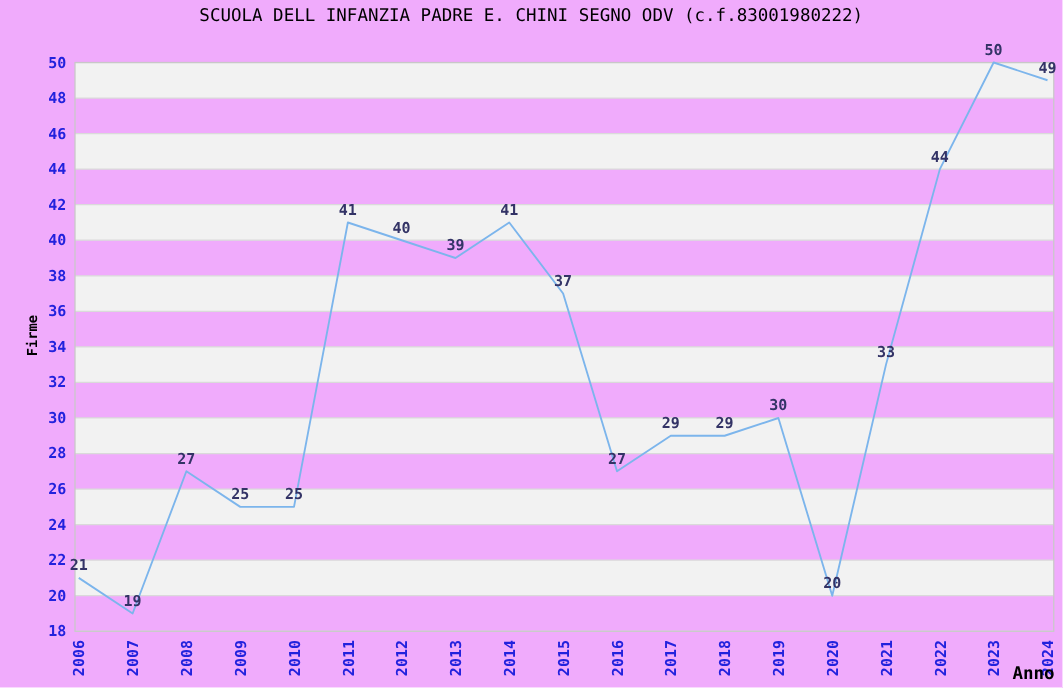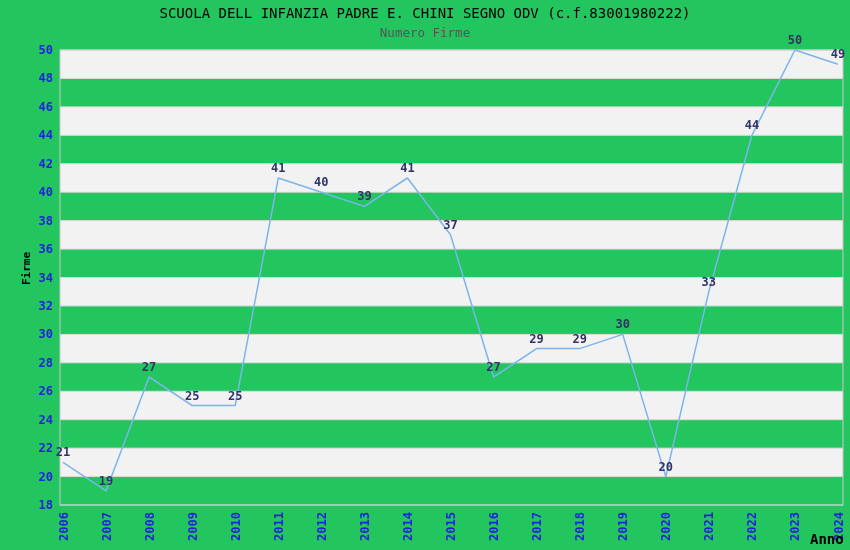--- a/index.html
+++ b/index.html
@@ -1,19 +1,19 @@
 <!DOCTYPE html>
 <html><head>
 <meta charset="utf-8">
 <style>
   html,body{margin:0;padding:0;background:#ffffff;}
   .stage{
     position:relative;
     width:850px;height:550px;
-    background:#22c55e;
+    background:#f0abfc;
     font-family:"DejaVu Sans Mono", monospace;
     overflow:hidden;
   }
   .chart-title{
     position:absolute;top:5px;left:0;width:850px;
     text-align:center;
     font-size:14px;line-height:17px;
     color:#000000;
     white-space:nowrap;
   }
@@ -39,21 +39,20 @@
   text{font-family:"DejaVu Sans Mono", monospace;}
   .ytick{font-size:12px;font-weight:bold;}
   .xtick{font-size:12px;font-weight:bold;}
   .dlabel{font-size:12px;font-weight:bold;}
 </style>
 </head>
 <body>
 
 <div class="stage">
   <div class="chart-title">SCUOLA DELL INFANZIA PADRE E. CHINI SEGNO ODV (c.f.83001980222)</div>
-  <div class="chart-subtitle">Numero Firme</div>
   <svg id="chart" width="850" height="550" viewBox="0 0 850 550">
       <rect x="60" y="448.125" width="783" height="28.4375" fill="#f2f2f2"></rect>
       <rect x="60" y="391.25" width="783" height="28.4375" fill="#f2f2f2"></rect>
       <rect x="60" y="334.375" width="783" height="28.4375" fill="#f2f2f2"></rect>
       <rect x="60" y="277.5" width="783" height="28.4375" fill="#f2f2f2"></rect>
       <rect x="60" y="220.625" width="783" height="28.4375" fill="#f2f2f2"></rect>
       <rect x="60" y="163.75" width="783" height="28.4375" fill="#f2f2f2"></rect>
       <rect x="60" y="106.875" width="783" height="28.4375" fill="#f2f2f2"></rect>
       <rect x="60" y="50" width="783" height="28.4375" fill="#f2f2f2"></rect>
       <line x1="60" y1="505" x2="843" y2="505" stroke="#dadada" stroke-width="1"></line>

